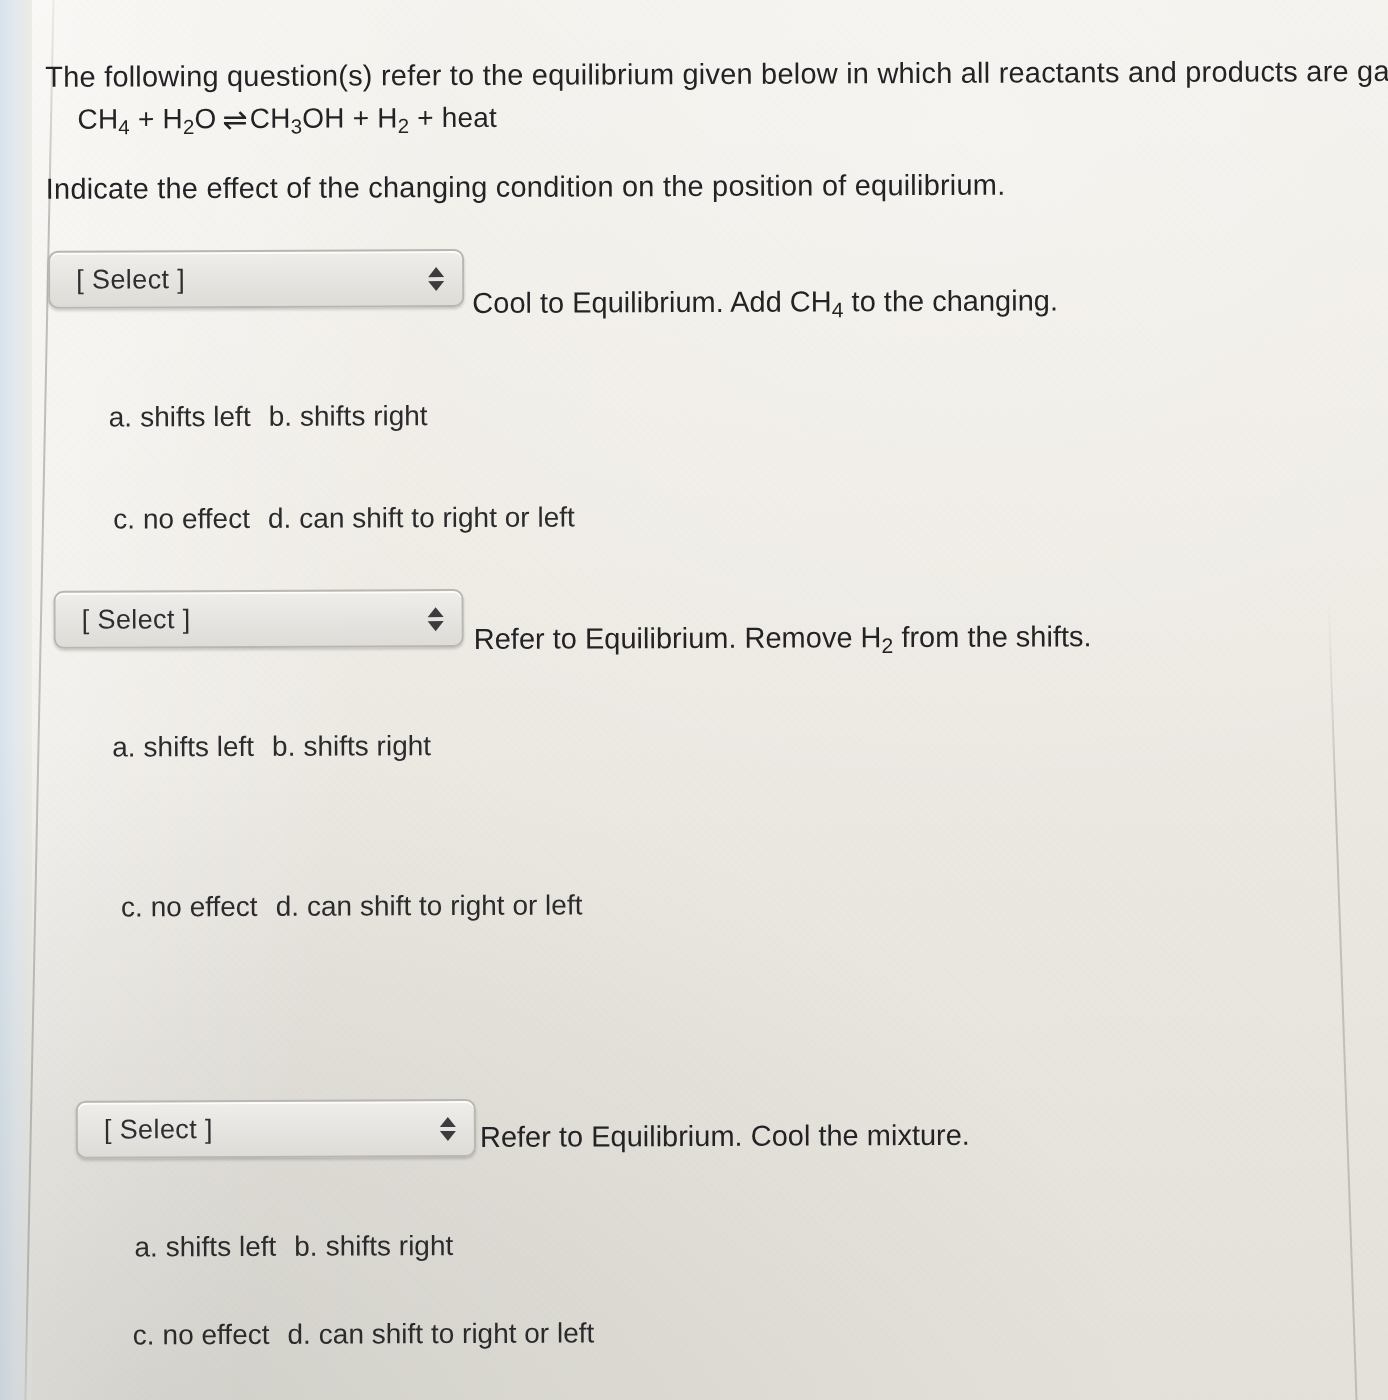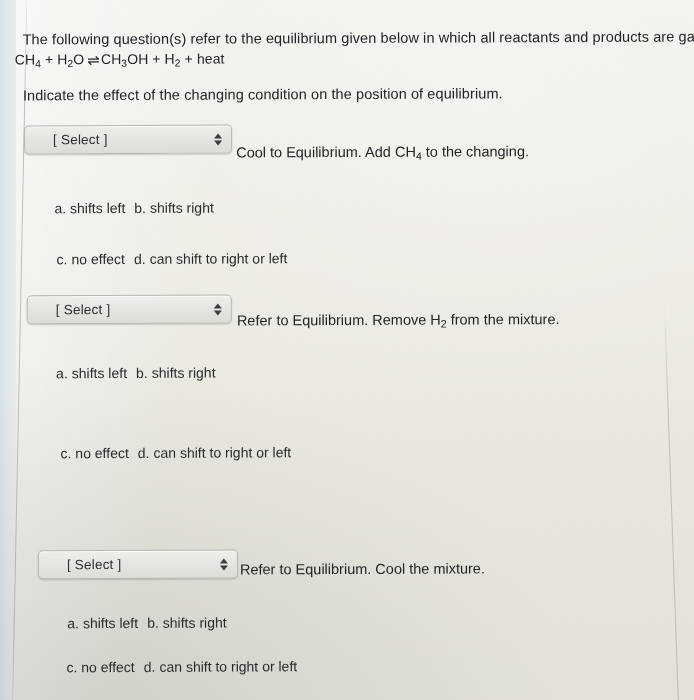--- a/index.html
+++ b/index.html
@@ -76,21 +76,21 @@
 
   .stem {
     position: absolute;
     font-size: 14.5px;
     line-height: 20px;
     letter-spacing: .1px;
     color: #232326;
     white-space: nowrap;
   }
   #stem-line1 { left: 24px; top: 28px; }
-  #stem-line2 { left: 16px; top: 48px; font-size: 14px; }
+  #stem-line2 { left: 40px; top: 48px; font-size: 14px; }
   #stem-line3 { left: 24px; top: 84px; }
 
   sub {
     font-size: 73%;
     vertical-align: -0.28em;
     line-height: 0;
   }
 
   .eqarrow {
     display: inline-block;
@@ -110,21 +110,21 @@
     background: linear-gradient(180deg, #efeeeb 0%, #e7e5e1 48%, #dedcd7 100%);
     box-shadow:
       0 1px 1.5px rgba(0,0,0,0.18),
       inset 0 1px 0 rgba(255,255,255,0.85);
     display: flex;
     align-items: center;
   }
   .select-label {
     font-size: 13.5px;
     color: #2e2e31;
-    padding-left: 28px;
+    padding-left: 13px;
     letter-spacing: .2px;
     white-space: nowrap;
     text-align: right;
   }
   .stepper {
     position: absolute;
     right: 9px;
     top: 50%;
     transform: translateY(-50%);
     display: flex;
@@ -219,21 +219,21 @@
   </div>
 
   <div class="select" id="select-2">
     <span class="select-label">[ Select ]</span>
     <span class="stepper">
       <i class="up"></i>
       <i class="down"></i>
     </span>
   </div>
   <div class="prompt" id="prompt-2">
-    <span>Refer to Equilibrium. Remove H</span><sub>2</sub><span> from the mixture.</span>
+    <span>Refer to Equilibrium. Remove H</span><sub>2</sub><span> from the shifts.</span>
   </div>
   <div class="opt" id="opt-2a">
     <span class="key">a.</span><span>shifts left</span><span class="gap"></span><span class="key">b.</span><span>shifts right</span>
   </div>
   <div class="opt" id="opt-2b">
     <span class="key">c.</span><span>no effect</span><span class="gap"></span><span class="key">d.</span><span>can shift to right or left</span>
   </div>
 
   <div class="select" id="select-3">
     <span class="select-label">[ Select ]</span>

